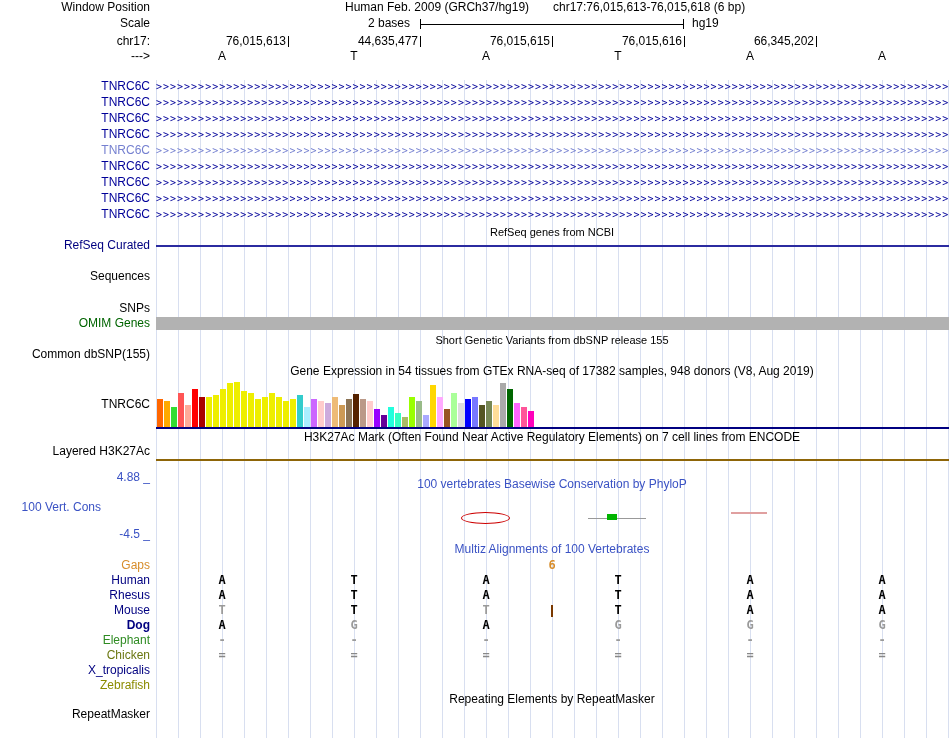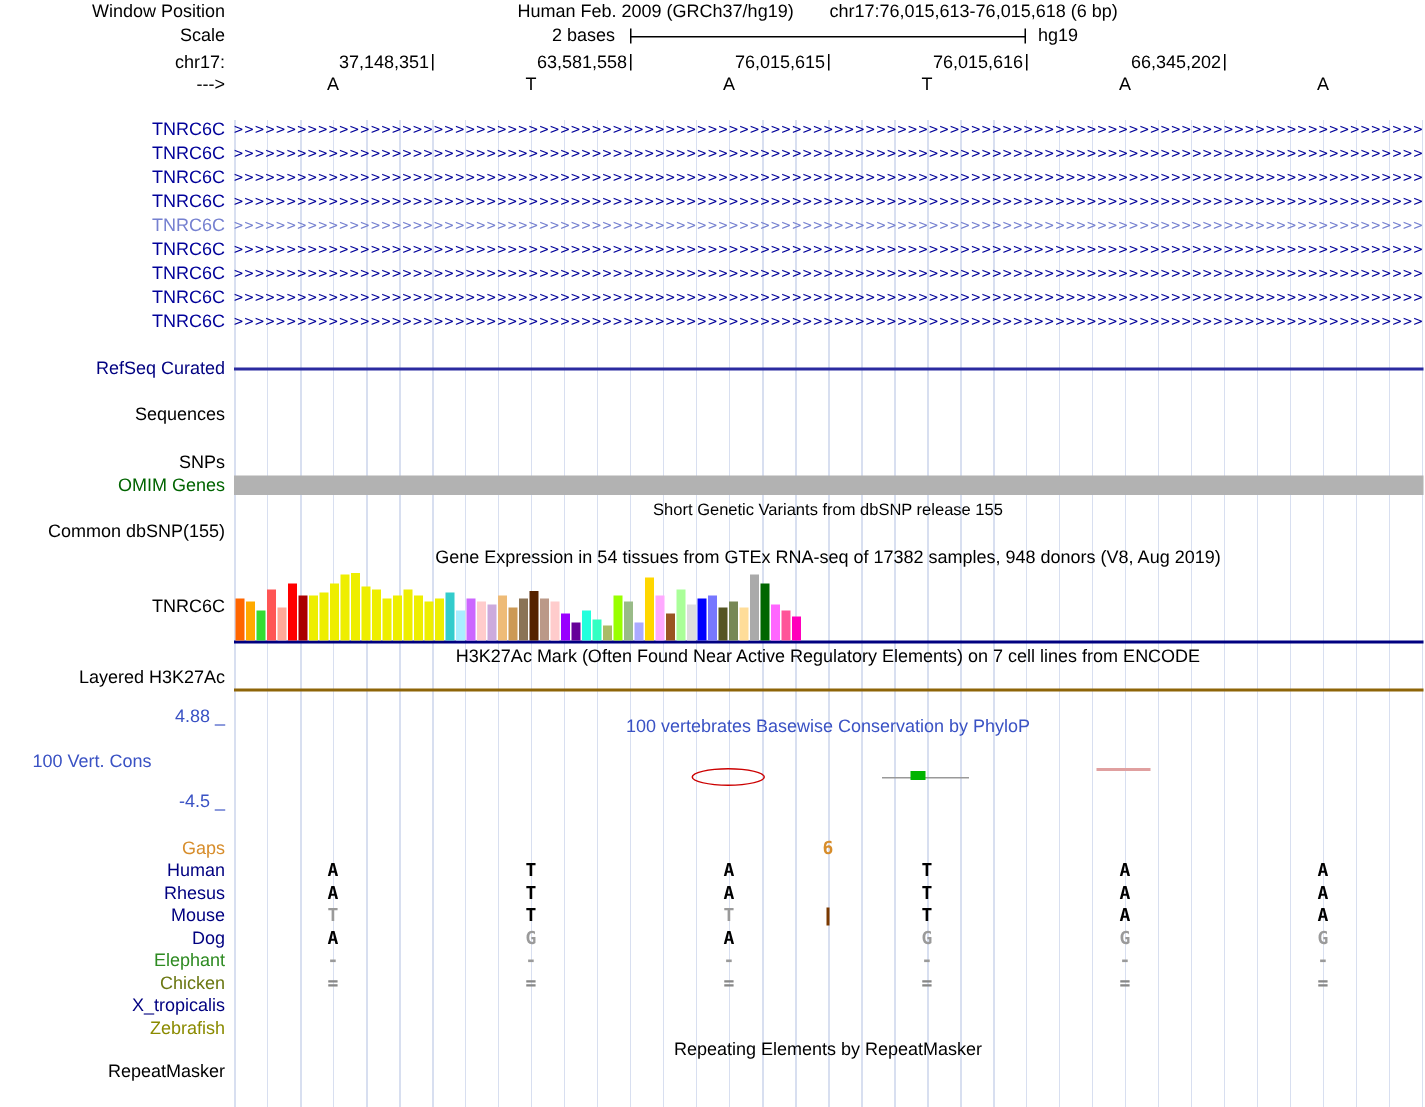--- a/index.html
+++ b/index.html
@@ -35,20 +35,21 @@
   <div class="abs" style="left:368px;top:17px">2 bases</div>
   <div class="abs" style="left:420px;top:24px;width:264px;height:1px;background:#000"></div>
   <div class="abs" style="left:420px;top:19px;width:1px;height:10px;background:#000"></div>
   <div class="abs" style="left:683px;top:19px;width:1px;height:10px;background:#000"></div>
   <div class="abs" style="left:692px;top:17px">hg19</div>
 
   <div class="lab" style="top:35px">chr17:</div>
   <div class="lab" style="top:50px">---&gt;</div>
 
 
+  <div class="ctitle small" style="top:226px">RefSeq genes from NCBI</div>
   <div class="lab" style="top:239px;color:var(--navy)">RefSeq Curated</div>
   <div class="hline" style="top:245px;height:2px;background:var(--refseq-line)"></div>
 
   <div class="lab" style="top:270px">Sequences</div>
   <div class="lab" style="top:302px">SNPs</div>
 
   <div class="lab" style="top:317px;color:var(--omim-green)">OMIM Genes</div>
   <div class="hline" style="top:317px;height:13px;background:var(--omim-gray)"></div>
 
   <div class="ctitle small" style="top:334px">Short Genetic Variants from dbSNP release 155</div>
@@ -64,26 +65,27 @@
 
   <div class="lab blue" style="top:471px">4.88 _</div>
   <div class="ctitle blue" style="top:478px">100 vertebrates Basewise Conservation by PhyloP</div>
   <div class="lab blue" style="top:501px;right:849px">100 Vert. Cons</div>
   <div class="lab blue" style="top:528px">-4.5 _</div>
   <div class="abs" style="left:588px;top:518px;width:58px;height:1px;background:var(--axis-gray)"></div>
   <div class="abs" style="left:461px;top:512px;width:47px;height:10px;border:1px solid var(--phylop-neg);border-radius:50%"></div>
   <div class="abs" style="left:607px;top:514px;width:10px;height:6px;background:var(--phylop-pos)"></div>
   <div class="abs" style="left:731px;top:512px;width:36px;height:2px;background:var(--phylop-faint)"></div>
 
+  <div class="ctitle blue" style="top:543px">Multiz Alignments of 100 Vertebrates</div>
 
   <div class="ctitle" style="top:693px">Repeating Elements by RepeatMasker</div>
   <div class="lab" style="top:708px">RepeatMasker</div>
-<div class="coordnum" style="right: 664px; top: 35px;">37,148,351</div>
+<div class="coordnum" style="right: 664px; top: 35px;">76,015,613</div>
     <div style="position: absolute; left: 288px; top: 36px; width: 1px; height: 11px; background: rgb(0, 0, 0);"></div>
-    <div class="coordnum" style="right: 532px; top: 35px;">63,581,558</div>
+    <div class="coordnum" style="right: 532px; top: 35px;">44,635,477</div>
     <div style="position: absolute; left: 420px; top: 36px; width: 1px; height: 11px; background: rgb(0, 0, 0);"></div>
     <div class="coordnum" style="right: 400px; top: 35px;">76,015,615</div>
     <div style="position: absolute; left: 552px; top: 36px; width: 1px; height: 11px; background: rgb(0, 0, 0);"></div>
     <div class="coordnum" style="right: 268px; top: 35px;">76,015,616</div>
     <div style="position: absolute; left: 684px; top: 36px; width: 1px; height: 11px; background: rgb(0, 0, 0);"></div>
     <div class="coordnum" style="right: 136px; top: 35px;">66,345,202</div>
     <div style="position: absolute; left: 816px; top: 36px; width: 1px; height: 11px; background: rgb(0, 0, 0);"></div>
     <div class="basecell" style="left: 156px; top: 50px;">A</div>
     <div class="basecell" style="left: 288px; top: 50px;">T</div>
     <div class="basecell" style="left: 420px; top: 50px;">A</div>
@@ -177,21 +179,21 @@
     <div class="alcell" style="left: 552px; top: 589px; color: rgb(0, 0, 0);">T</div>
     <div class="alcell" style="left: 684px; top: 589px; color: rgb(0, 0, 0);">A</div>
     <div class="alcell" style="left: 816px; top: 589px; color: rgb(0, 0, 0);">A</div>
     <div class="lab" style="top: 604px; color: rgb(0, 0, 128);">Mouse</div>
     <div class="alcell" style="left: 156px; top: 604px; color: rgb(154, 154, 154);">T</div>
     <div class="alcell" style="left: 288px; top: 604px; color: rgb(0, 0, 0);">T</div>
     <div class="alcell" style="left: 420px; top: 604px; color: rgb(154, 154, 154);">T</div>
     <div class="alcell" style="left: 552px; top: 604px; color: rgb(0, 0, 0);">T</div>
     <div class="alcell" style="left: 684px; top: 604px; color: rgb(0, 0, 0);">A</div>
     <div class="alcell" style="left: 816px; top: 604px; color: rgb(0, 0, 0);">A</div>
-    <div class="lab" style="top: 619px; color: rgb(0, 0, 128);">Dog</div>
+    <div class="lab" style="top: 619px; color: rgb(0, 0, 128); font-weight: bold;">Dog</div>
     <div class="alcell" style="left: 156px; top: 619px; color: rgb(0, 0, 0);">A</div>
     <div class="alcell" style="left: 288px; top: 619px; color: rgb(154, 154, 154);">G</div>
     <div class="alcell" style="left: 420px; top: 619px; color: rgb(0, 0, 0);">A</div>
     <div class="alcell" style="left: 552px; top: 619px; color: rgb(154, 154, 154);">G</div>
     <div class="alcell" style="left: 684px; top: 619px; color: rgb(154, 154, 154);">G</div>
     <div class="alcell" style="left: 816px; top: 619px; color: rgb(154, 154, 154);">G</div>
     <div class="lab" style="top: 634px; color: rgb(46, 139, 34);">Elephant</div>
     <div class="alcell" style="left: 156px; top: 634px; color: rgb(154, 154, 154);">-</div>
     <div class="alcell" style="left: 288px; top: 634px; color: rgb(154, 154, 154);">-</div>
     <div class="alcell" style="left: 420px; top: 634px; color: rgb(154, 154, 154);">-</div>

